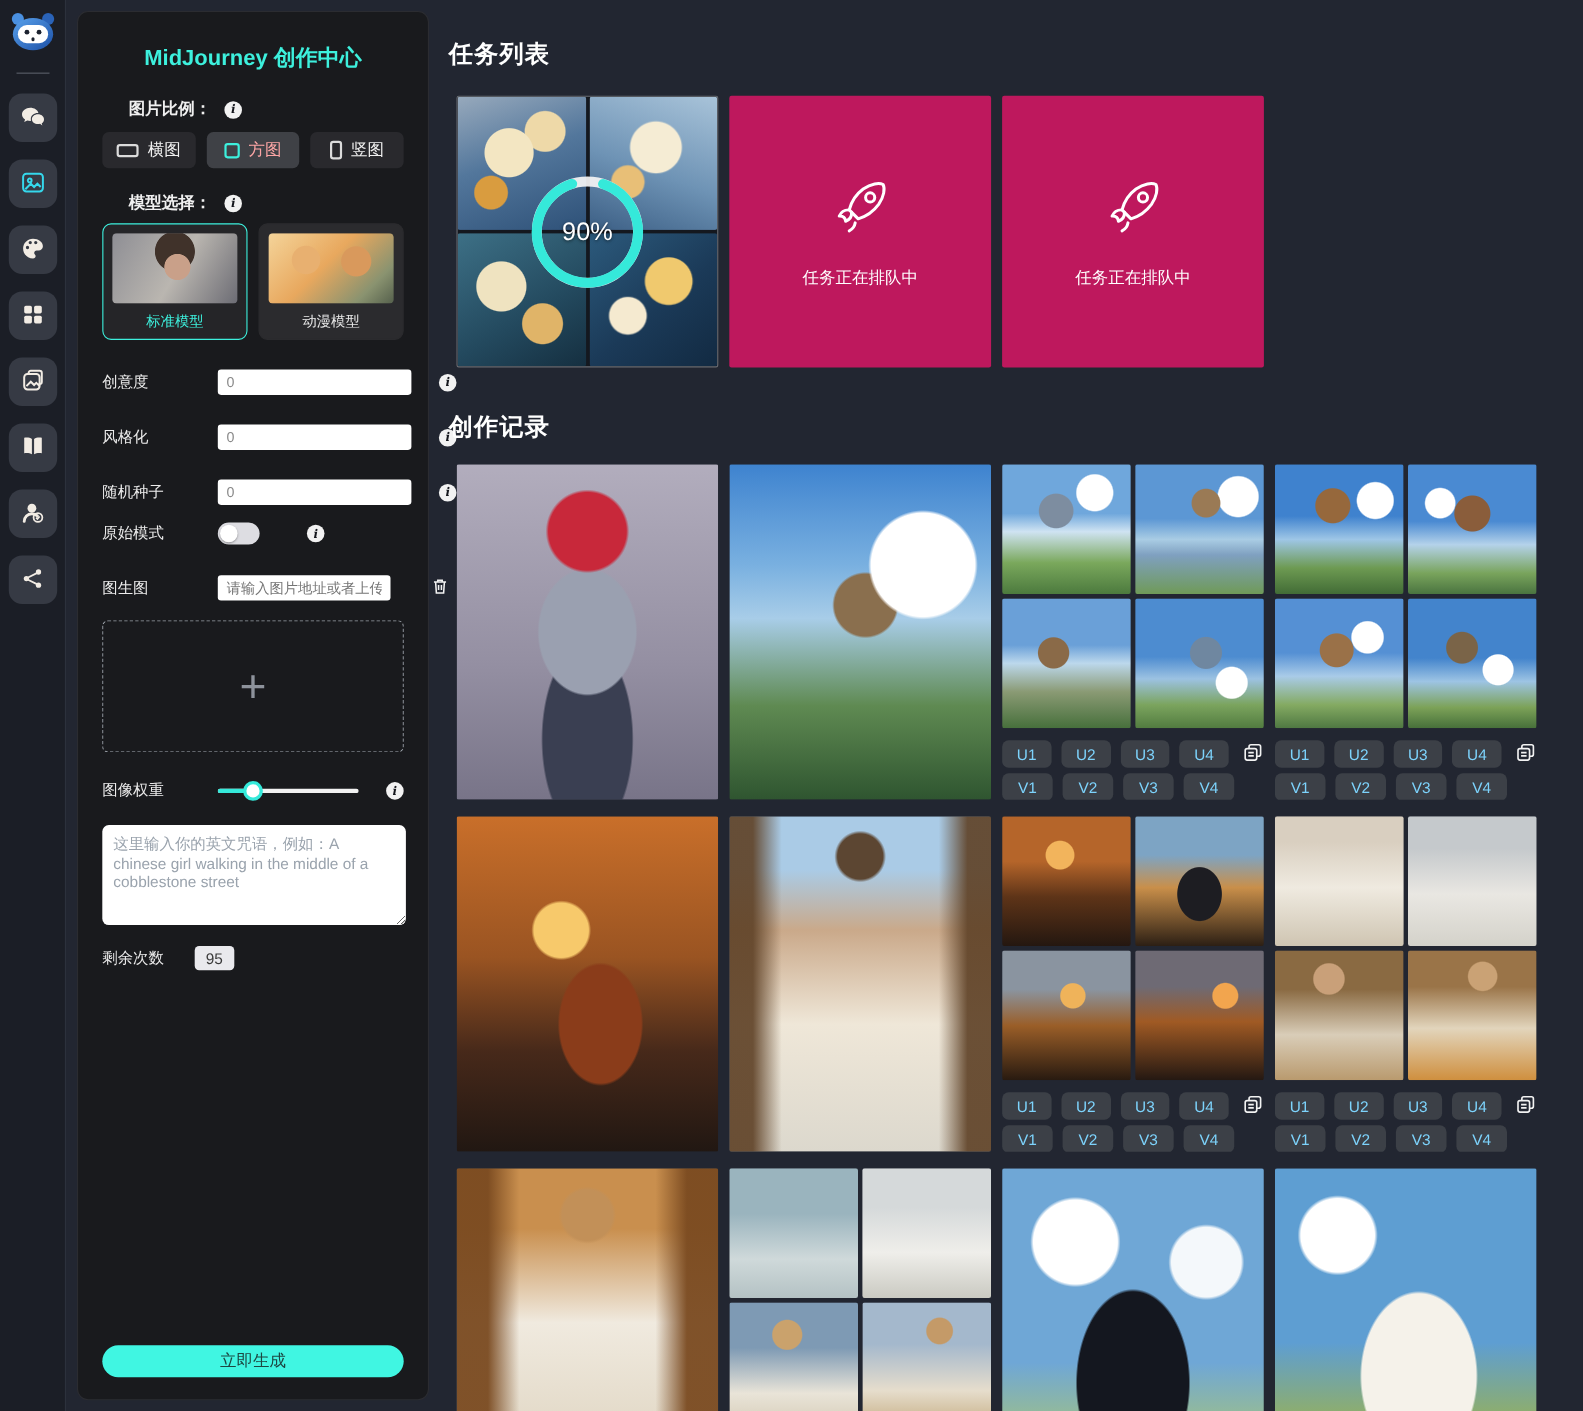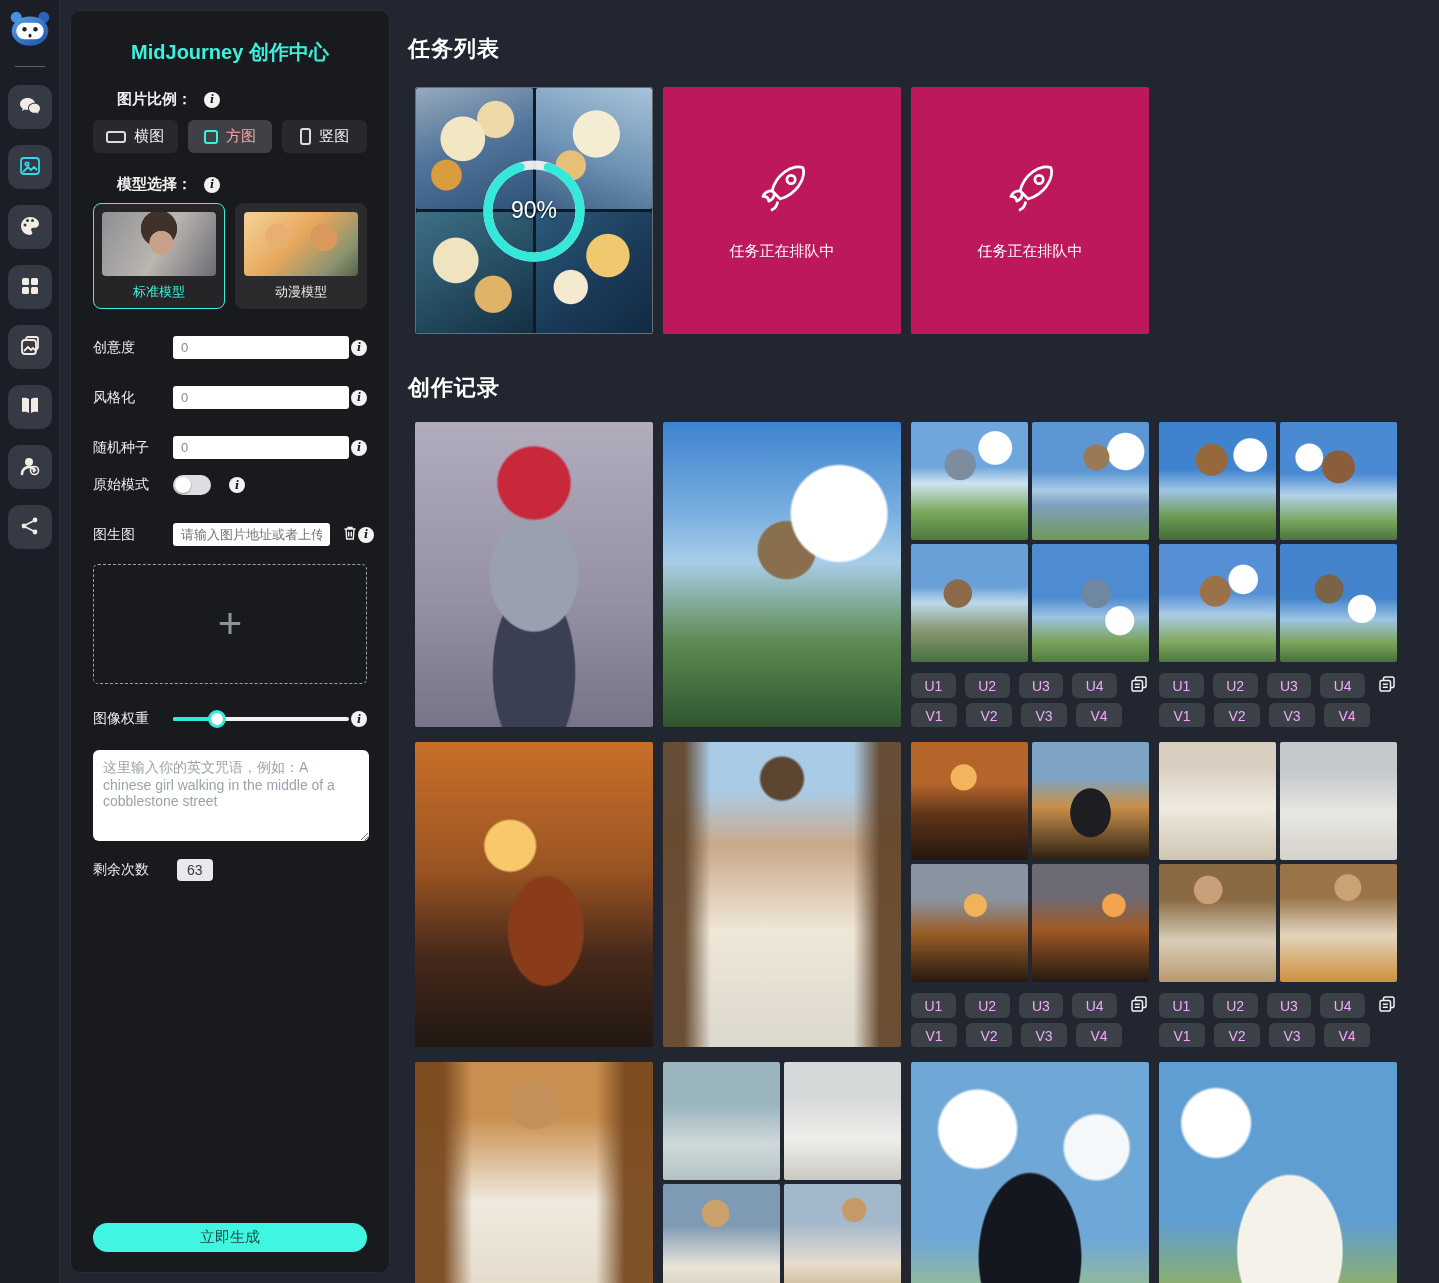--- a/index.html
+++ b/index.html
@@ -32,21 +32,21 @@
   .shape.landscape{width:20px;height:12px;}
   .shape.square{width:14px;height:14px;border-color:#3df0dd;}
   .shape.portrait{width:11px;height:17px;}
   .model-row{display:flex;gap:10px;margin-top:9px;}
   .model-card{flex:1;background:#2b2b2e;border:1px solid #2b2b2e;border-radius:8px;
     padding:8px 8px 7px;cursor:pointer;}
   .model-card.sel{border-color:#3df0dd;background:#252528;}
   .model-img{height:64px;border-radius:4px;}
   .model-name{text-align:center;margin-top:7px;font-size:13px;color:#e8e8e8;}
   .model-card.sel .model-name{color:#3df0dd;}
-  .frow{display:flex;align-items:center;margin-top:27px;}
+  .frow{display:flex;align-items:center;margin-top:27px;gap:25px;}
   .flabel{width:80px;color:#ececec;font-size:14px;flex:0 0 auto;}
   .tinput{width:176px;height:23px;border:none;border-radius:3px;background:#fff;color:#8a8a8a;
     font-size:13px;padding:0 8px;}
   .frow .info{margin-left:auto;}
   .toggle{width:38px;height:20px;border-radius:10px;background:#dddde2;position:relative;cursor:pointer;flex:0 0 auto;}
   .knob{position:absolute;left:2px;top:2px;width:16px;height:16px;border-radius:50%;background:#fff;
     box-shadow:0 1px 2px rgba(0,0,0,.35);}
   .toggle+.info{margin-left:18px;}
   .i2i-input{width:157px;}
   .trash-btn{background:none;border:none;padding:0;margin-left:12px;cursor:pointer;display:flex;}
@@ -86,21 +86,21 @@
   #records-title{margin-top:39px;}
   .records-grid{display:grid;grid-template-columns:repeat(4,238px);grid-auto-rows:305px;
     gap:15px 10px;margin-top:19px;margin-left:7px;}
   .cell{position:relative;overflow:hidden;}
   .ph{border-radius:2px;}
   .cell.single .ph{width:100%;height:100%;cursor:pointer;}
   .quad-grid{display:grid;grid-template-columns:1fr 1fr;grid-template-rows:118px 118px;gap:4px;}
   .quad-grid .ph{cursor:pointer;}
   .btn-row{display:flex;align-items:center;gap:9px;margin-top:11px;}
   .btn-row+.btn-row{margin-top:5px;}
-  .uv{width:46px;height:25px;border:none;border-radius:6px;background:#3c4047;color:#f0abfc;
+  .uv{width:46px;height:25px;border:none;border-radius:6px;background:#3c4047;color:#7dd3fc;
     font-size:14px;cursor:pointer;padding:0;}
   .copy-btn{background:none;border:none;padding:0;margin-left:3px;cursor:pointer;display:flex;}
 
   
   .img-model-standard{background:radial-gradient(circle at 52% 48%,#c9a089 0 17%,rgba(0,0,0,0) 18%),radial-gradient(circle at 50% 26%,#40322a 0 24%,rgba(0,0,0,0) 25%),linear-gradient(120deg,#8e8e94,#bab6b0 52%,#6c6c74);}
   .img-model-anime{background:radial-gradient(circle at 30% 38%,#e8b070 0 14%,rgba(0,0,0,0) 15%),radial-gradient(circle at 70% 40%,#d9995c 0 15%,rgba(0,0,0,0) 16%),linear-gradient(135deg,#f4d49a,#e8a85e 45%,#8a9370 80%,#55604c);}
   .img-flower-a{background:radial-gradient(circle at 40% 42%,#f3e6c2 0 22%,rgba(0,0,0,0) 23%),radial-gradient(circle at 68% 26%,#eed9a8 0 15%,rgba(0,0,0,0) 16%),radial-gradient(circle at 26% 72%,#d99c3f 0 12%,rgba(0,0,0,0) 13%),linear-gradient(160deg,#97a9bc,#53779c 45%,#2e5178);}
   .img-flower-b{background:radial-gradient(circle at 52% 38%,#f5ecd4 0 24%,rgba(0,0,0,0) 25%),radial-gradient(circle at 30% 64%,#e8bf77 0 13%,rgba(0,0,0,0) 14%),linear-gradient(200deg,#a8c3d9,#6e93b5 55%,#3c5f85);}
   .img-flower-c{background:radial-gradient(circle at 34% 40%,#efe3c0 0 21%,rgba(0,0,0,0) 22%),radial-gradient(circle at 66% 68%,#e0b468 0 16%,rgba(0,0,0,0) 17%),linear-gradient(150deg,#3d7086,#23495e 60%,#152f40);}
   .img-flower-d{background:radial-gradient(circle at 62% 36%,#f0c96e 0 20%,rgba(0,0,0,0) 21%),radial-gradient(circle at 30% 62%,#f5ead0 0 15%,rgba(0,0,0,0) 16%),linear-gradient(140deg,#2c5a7c,#1b3a58 55%,#122a42);}
@@ -294,21 +294,21 @@
       <span class="fill" style="width:25%;"></span>
       <span class="thumb" style="left:25%;"></span>
     </span>
     <span class="info">i</span>
   </div>
 
   <textarea class="prompt" placeholder="这里输入你的英文咒语，例如：A chinese girl walking in the middle of a cobblestone street" style=""></textarea>
 
   <div class="remain-row">
     <span class="flabel" style="width:auto;">剩余次数</span>
-    <span class="badge">63</span>
+    <span class="badge">95</span>
   </div>
 
   <button class="gen-btn">立即生成</button>
 </section>
 
 <main class="main">
   <h2 class="sec-title" id="tasks-title">任务列表</h2>
   <div class="tasks-row" id="tasks-row">
   <div class="task-tile progress">
     <div class="flower-grid">

